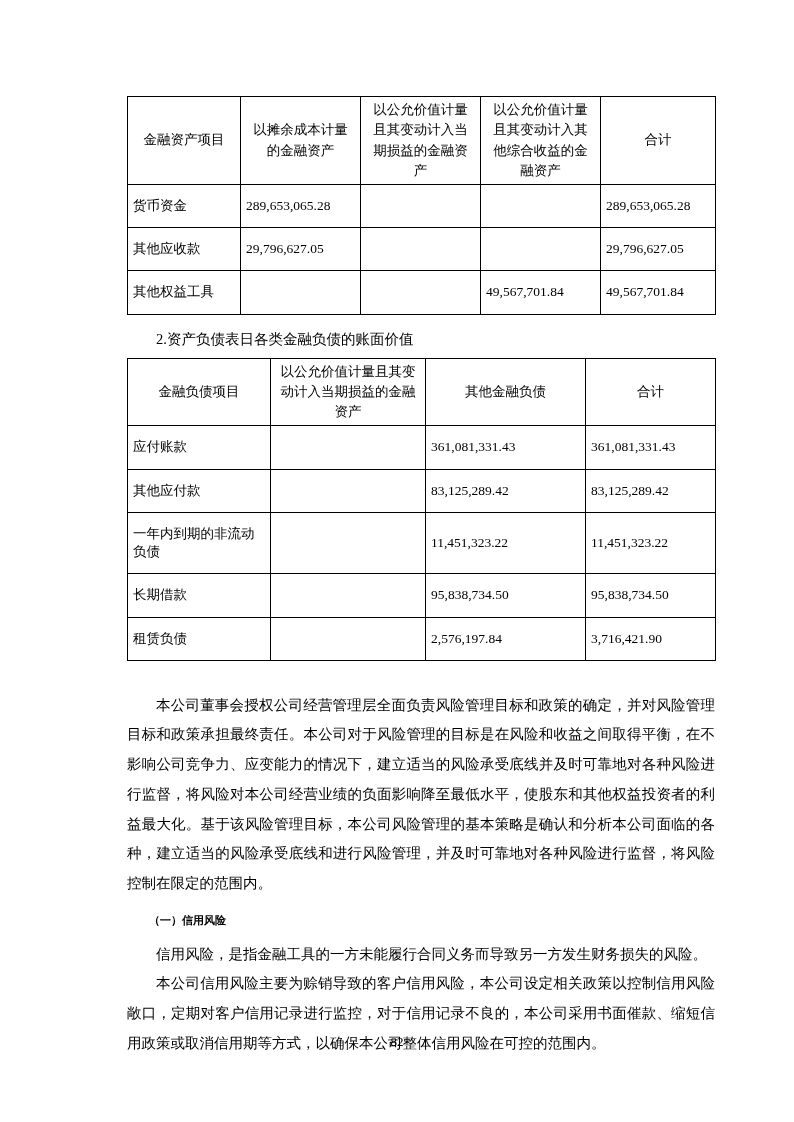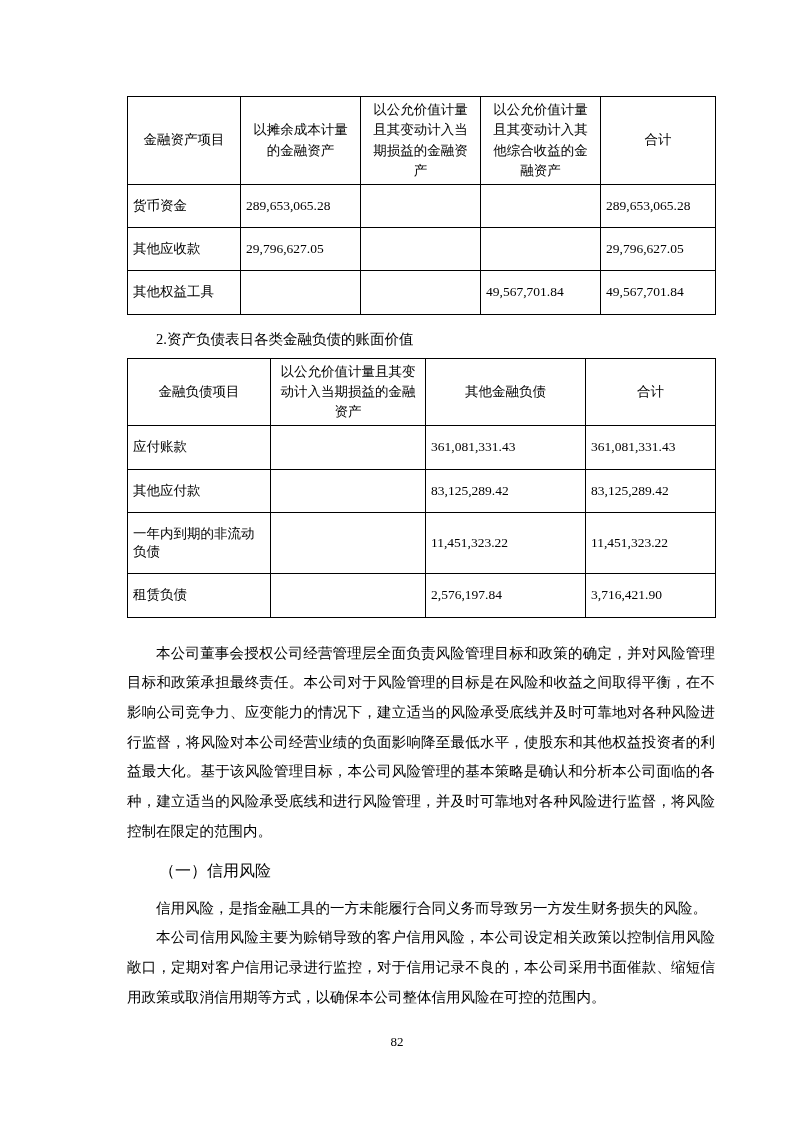--- a/index.html
+++ b/index.html
@@ -43,24 +43,24 @@
     font-size: 14.5px;
     text-indent: 2em;
     margin: 15px 0 9px 0;
   }
   .body-para {
     font-size: 14.5px;
     line-height: 2.05;
     text-align: justify;
     text-indent: 2em;
   }
-  .para-block { margin-top: 21px; }
+  .para-block { margin-top: 30px; }
   .sub-heading {
-    font-size: 16px;
-    font-weight: normal;
+    font-size: 11px;
+    font-weight: bold;
     text-indent: 2em;
     margin: 14px 0 12px 0;
   }
   .footer {
     position: absolute;
     bottom: 72px;
     left: 0;
     right: 0;
     text-align: center;
     font-size: 13px;
@@ -143,20 +143,26 @@
         <td class="num">83,125,289.42</td>
         <td class="num">83,125,289.42</td>
       </tr>
       <tr>
         <td class="item">一年内到期的非流动负债</td>
         <td class="num"></td>
         <td class="num">11,451,323.22</td>
         <td class="num">11,451,323.22</td>
       </tr>
       <tr>
+        <td class="item">长期借款</td>
+        <td class="num"></td>
+        <td class="num">95,838,734.50</td>
+        <td class="num">95,838,734.50</td>
+      </tr>
+      <tr>
         <td class="item">租赁负债</td>
         <td class="num"></td>
         <td class="num">2,576,197.84</td>
         <td class="num">3,716,421.90</td>
       </tr>
     </tbody>
   </table>
 
   <p class="body-para para-block">本公司董事会授权公司经营管理层全面负责风险管理目标和政策的确定，并对风险管理目标和政策承担最终责任。本公司对于风险管理的目标是在风险和收益之间取得平衡，在不影响公司竞争力、应变能力的情况下，建立适当的风险承受底线并及时可靠地对各种风险进行监督，将风险对本公司经营业绩的负面影响降至最低水平，使股东和其他权益投资者的利益最大化。基于该风险管理目标，本公司风险管理的基本策略是确认和分析本公司面临的各种，建立适当的风险承受底线和进行风险管理，并及时可靠地对各种风险进行监督，将风险控制在限定的范围内。</p>
 

